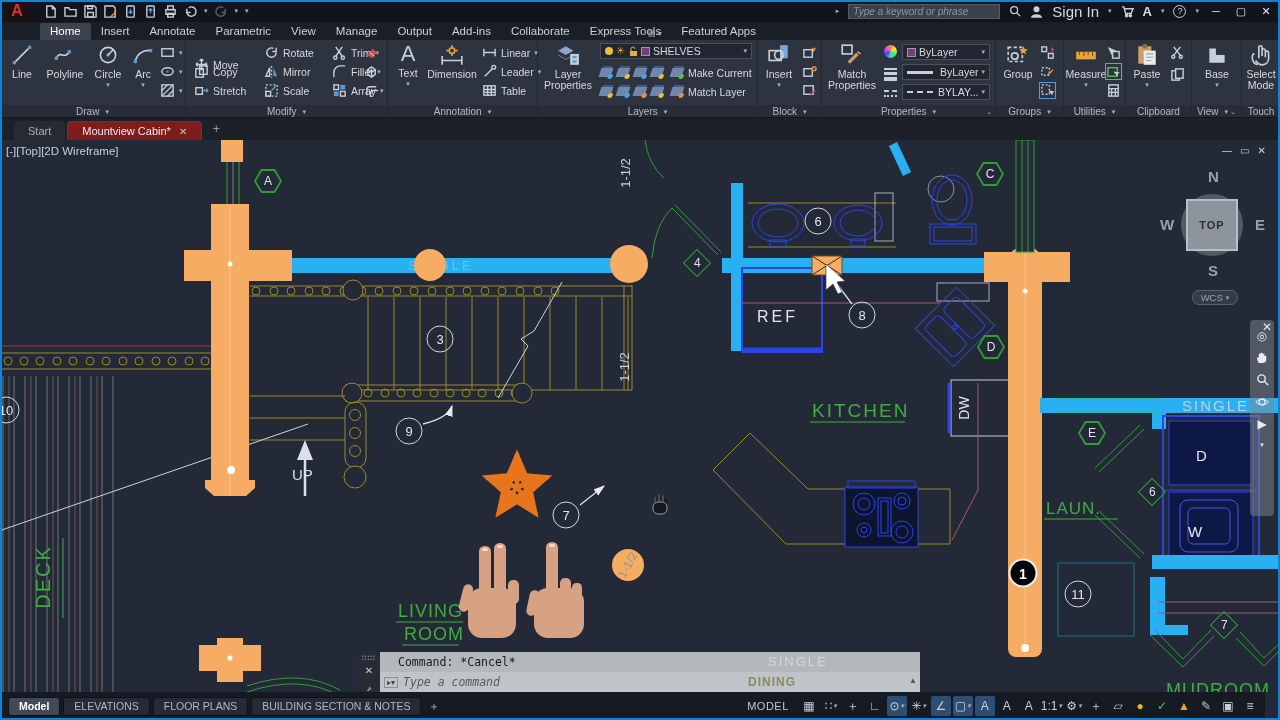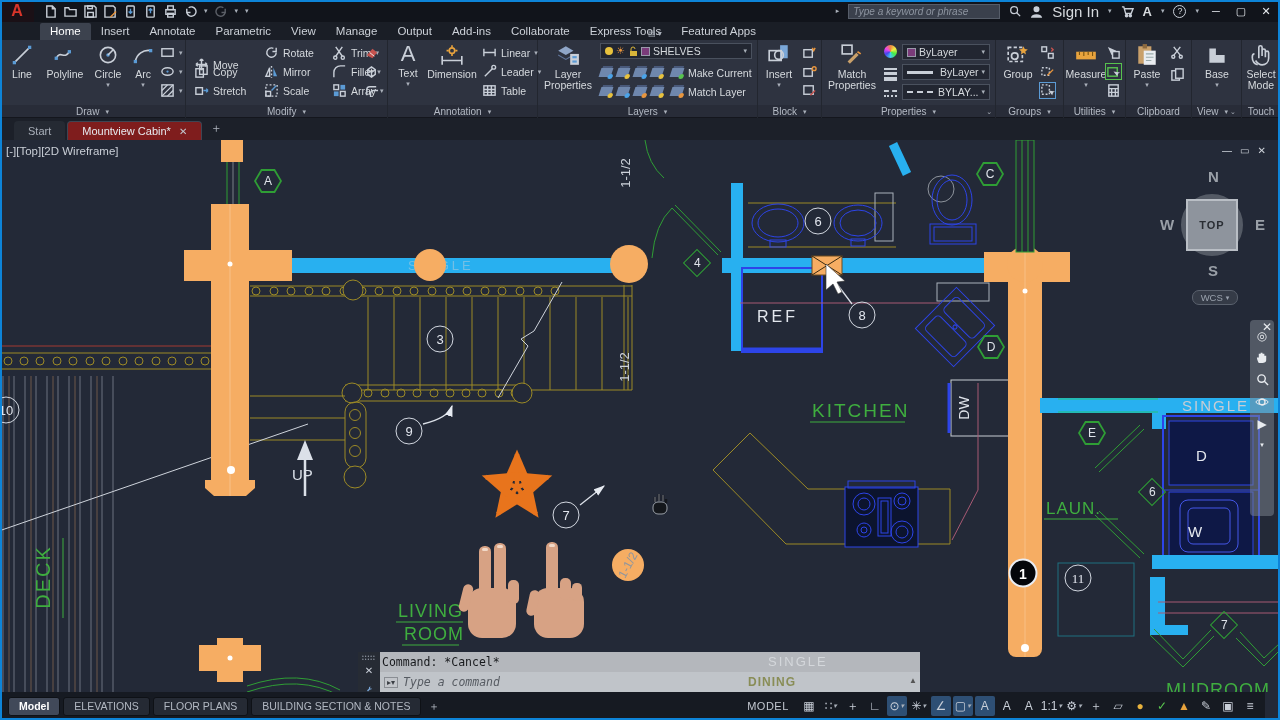--- a/index.html
+++ b/index.html
@@ -80,21 +80,21 @@
   
   .navbar{position:absolute;left:1250px;top:180px;width:24px;height:196px;background:rgba(128,135,146,.5);border-radius:4px;z-index:9;display:flex;flex-direction:column;align-items:center;padding-top:10px;gap:9px}
   .navbar span{color:#e8ebef;font-size:12px;line-height:12px}
   .nav-x{position:absolute;right:2px;top:1px;font-size:7px;color:#e8ebef}
 
   
   .cmdbar{position:absolute;left:358px;top:512px;width:562px;height:40px;z-index:20;display:flex}
   .cmd-grip{width:22px;background:#262b34;display:flex;flex-direction:column;align-items:center;padding-top:3px;gap:4px;color:#c9cfd8}
   .cmd-grip .dots{font-size:5px;letter-spacing:1px;line-height:3px;color:#8d94a0}
   .cmd-main{flex:1;display:flex;flex-direction:column;position:relative}
-  .cmd-hist{height:20px;background:rgba(186,189,194,.96);color:#17191c;font-family:"DejaVu Sans Mono",monospace;font-size:11.5px;display:flex;align-items:center;padding-left:2px;position:relative}
+  .cmd-hist{height:20px;background:rgba(186,189,194,.96);color:#17191c;font-family:"DejaVu Sans Mono",monospace;font-size:11.5px;display:flex;align-items:center;padding-left:18px;position:relative}
   .cmd-hist .ghost{position:absolute;left:388px;top:2px;color:#d4d7db;font-size:13px;letter-spacing:2px;font-family:"Liberation Sans",sans-serif}
   .cmd-input{height:20px;background:rgba(206,209,214,.92);display:flex;align-items:center;gap:5px;padding-left:4px;position:relative}
   .cmd-chip{background:#c2c5ca;border:1px solid #8a8e94;font-size:8px;color:#3a3e44;padding:0 2px;display:flex;align-items:center;gap:2px}
   .cmd-input .ph{font-style:italic;color:#565b62;font-family:"DejaVu Sans Mono",monospace;font-size:11.5px}
   .cmd-input .ghost2{position:absolute;left:368px;top:3px;color:rgba(122,128,58,.8);font-size:12px;letter-spacing:1px;font-weight:bold}
   .cmd-up{position:absolute;right:3px;top:4px;font-size:8px;color:#555}
 
   
   .statusbar{position:absolute;left:0;top:692px;width:1265px;height:28px;background:#161a22;z-index:40;display:flex;align-items:center}
   .ltabs{display:flex;align-items:center;gap:3px;margin-left:8px}
@@ -1036,21 +1036,21 @@
         </div>
         <div class="callout circle" style="left: 862px; top: 175px;">
           <span>8</span>
         </div>
         <div class="callout circle" style="left: 409px; top: 291px;">
           <span>9</span>
         </div>
         <div class="callout circle" style="left: 6px; top: 270px;">
           <span>10</span>
         </div>
-        <div class="callout circle" style="left: 1078px; top: 438px; font-family: Liberation Serif, serif;">
+        <div class="callout circle" style="left: 1078px; top: 454px;">
           <span>11</span>
         </div>
         <div class="callout filled" style="left: 1023px; top: 433px;">
           <span>1</span>
         </div>
       </div>
 
     <div class="cmdbar">
       <div class="cmd-grip">
         <div class="dots">•••••<br>•••••</div>

